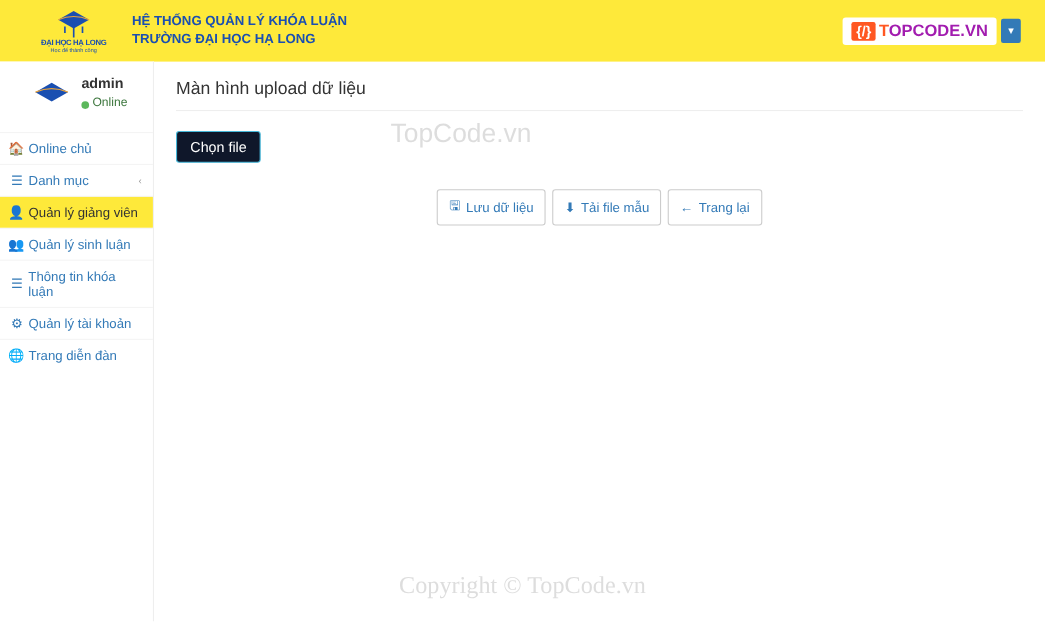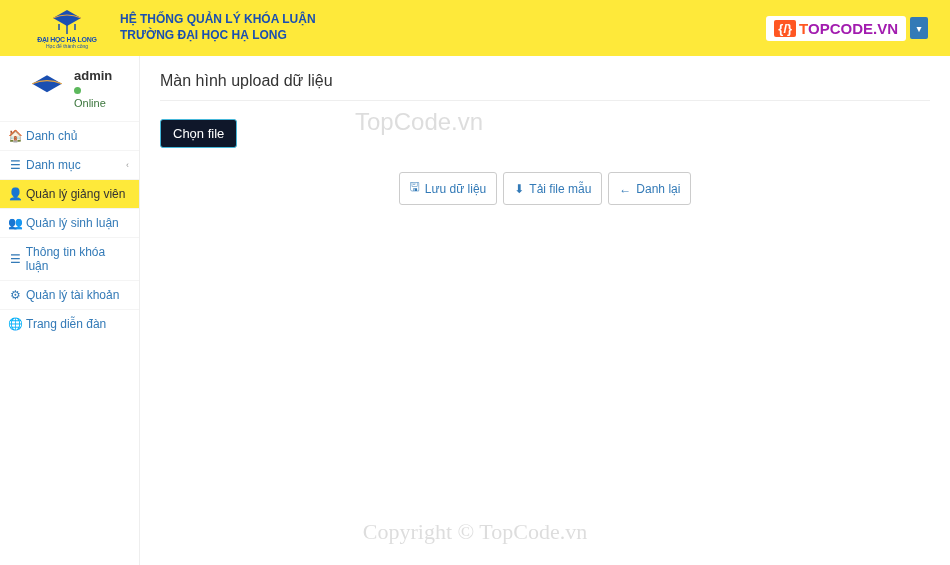--- a/index.html
+++ b/index.html
@@ -18,21 +18,21 @@
 .topcode-t { color: #ff5722; }
 .topcode-rest { color: #a21caf; }
 .chevron { background: #337ab7; color: #fff; width: 18px; height: 22px; display: flex; align-items: center; justify-content: center; font-size: 10px; border-radius: 2px; }
 
 .layout { display: flex; height: calc(565px - 56px); }
 .sidebar { width: 140px; border-right: 1px solid #eee; background: #fff; }
 .user-panel { padding: 12px 28px; display: flex; align-items: flex-start; gap: 8px; border-bottom: 0; }
 .user-avatar { width: 40px; height: 40px; display: flex; align-items: center; justify-content: center; }
 .user-info { display: flex; flex-direction: column; gap: 4px; }
 .user-name { font-weight: bold; font-size: 13px; color: #333; }
-.user-status { font-size: 11px; color: #3c763d; display: flex; align-items: flex-start; gap: 3px; flex-direction: column; }
+.user-status { font-size: 11px; color: #3c763d; display: flex; align-items: flex-end; gap: 3px; }
 .status-dot { width: 7px; height: 7px; background: #5cb85c; border-radius: 50%; display: inline-block; }
 
 .menu { list-style: none; }
 .menu li { border-top: 1px solid #f4f4f4; }
 .menu a { display: flex; align-items: center; padding: 7px 10px; color: #337ab7; font-size: 12px; text-decoration: none; gap: 5px; position: relative; }
 .menu a.active { background: #fee93a; color: #333; }
 .menu a .caret { margin-left: auto; font-size: 9px; color: #999; }
 .menu-icon { width: 11px; display: inline-flex; justify-content: center; }
 
 .main { flex: 1; padding: 16px 20px 8px 20px; position: relative; }
@@ -88,21 +88,21 @@
         <div class="user-status">
           <span class="status-dot"></span>
           <span>Online</span>
         </div>
       </div>
     </div>
     <ul class="menu">
       <li>
           <a href="#">
             <span class="menu-icon">🏠</span>
-            <span>Danh chủ</span>
+            <span>Online chủ</span>
           </a>
         </li>
       <li>
           <a href="#">
             <span class="menu-icon">☰</span>
             <span>Danh mục</span>
             <span class="caret">‹</span>
           </a>
         </li>
       <li>
@@ -146,21 +146,21 @@
         <button class="btn btn-default">
           <span>🖫</span>
           <span>Lưu dữ liệu</span>
         </button>
         <button class="btn btn-default">
           <span>⬇</span>
           <span>Tải file mẫu</span>
         </button>
         <button class="btn btn-default">
           <span>←</span>
-          <span>Danh lại</span>
+          <span>Trang lại</span>
         </button>
       </div>
     </div>
   </div>
 </div>
 
 <div class="watermark1">TopCode.vn</div>
 <div class="watermark2">Copyright © TopCode.vn</div>
 
 </body></html>

